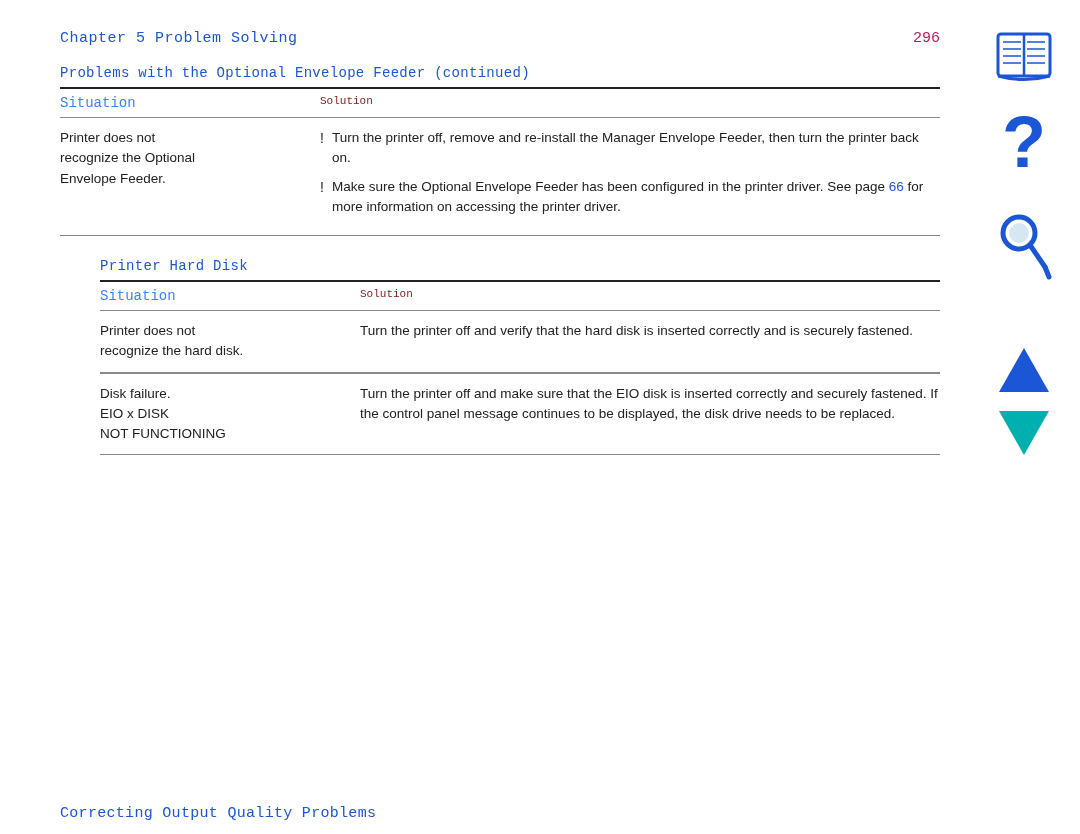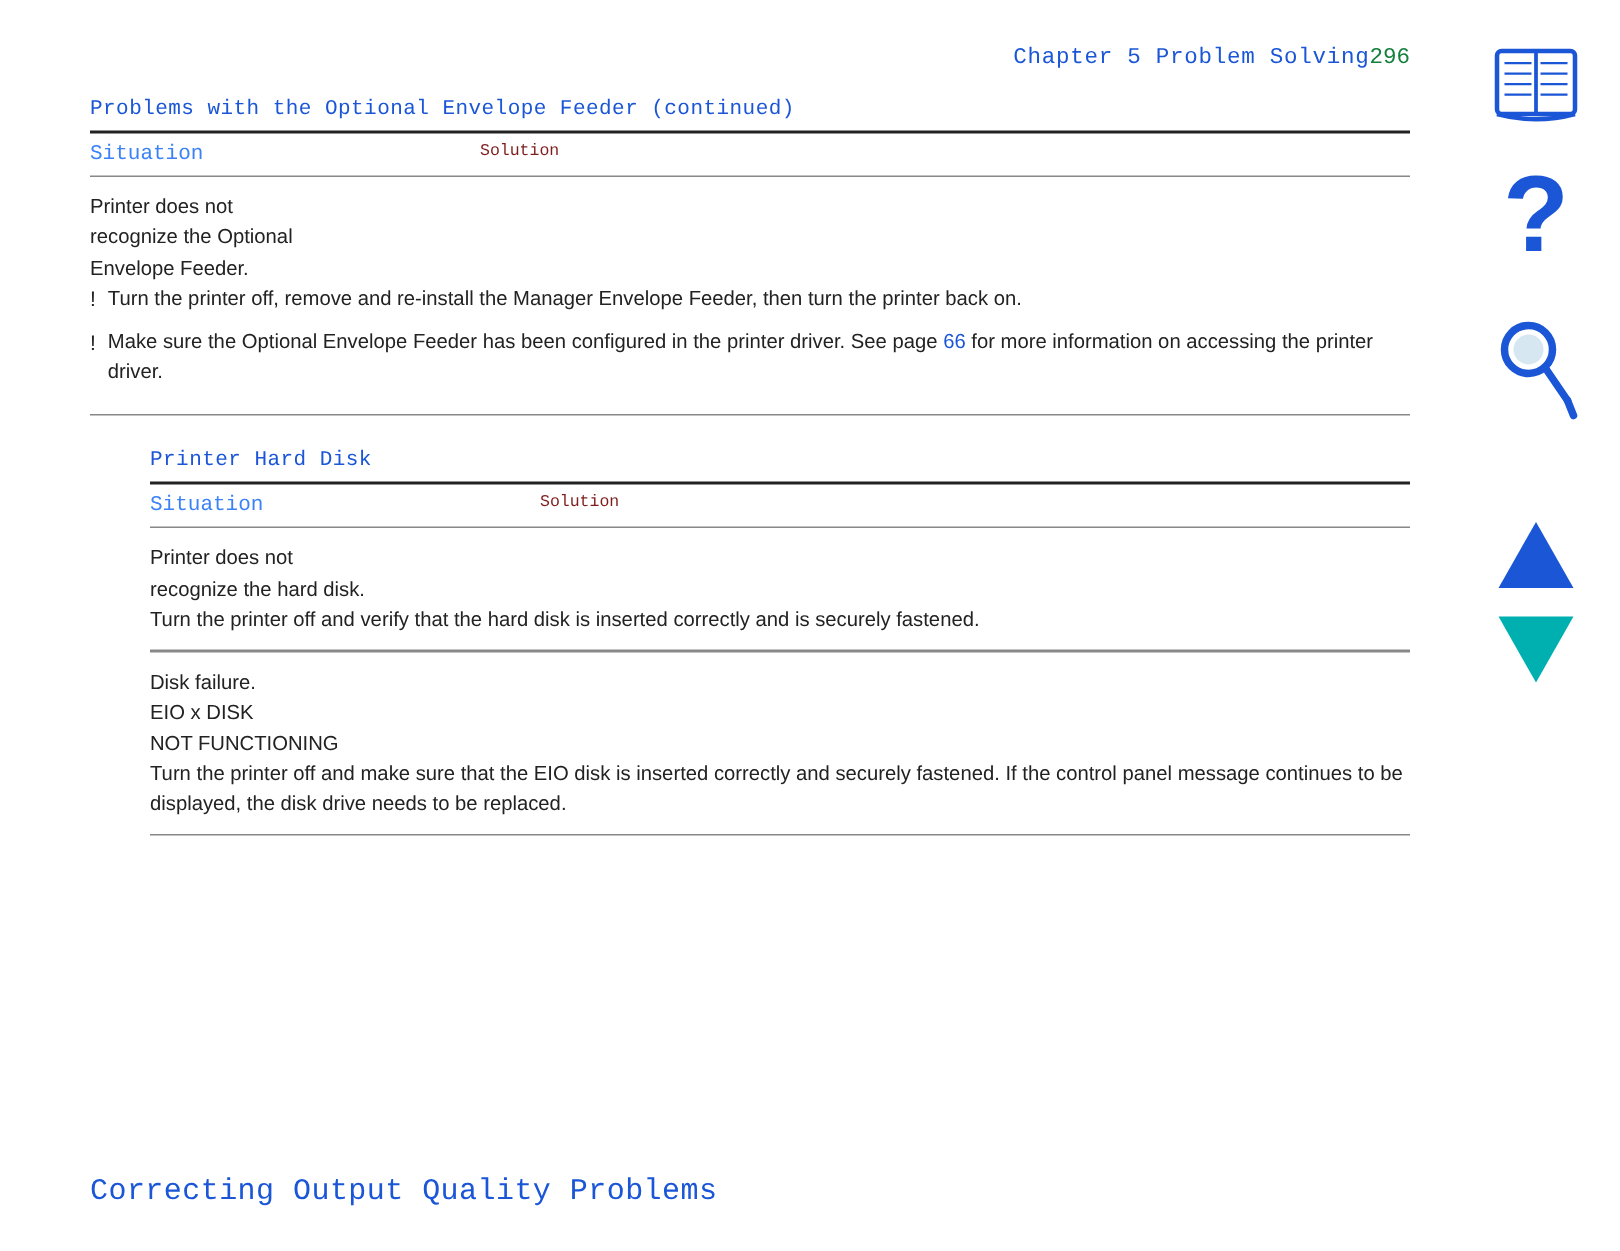--- a/index.html
+++ b/index.html
@@ -17,34 +17,34 @@
 
     .main-content {
       position: absolute;
       left: 60px;
       top: 30px;
       width: 880px;
     }
 
     .chapter-header {
       display: flex;
-      justify-content: flex-end;
+      justify-content: space-between;
       align-items: center;
       margin-bottom: 18px;
     }
 
     .chapter-title {
       color: #1a56d6;
       font-family: 'Courier New', Courier, monospace;
       font-size: 15px;
       letter-spacing: 0.5px;
     }
 
     .page-number {
-      color: #15803d;
+      color: #be185d;
       font-family: 'Courier New', Courier, monospace;
       font-size: 15px;
     }
 
     .section-title {
       color: #1a56d6;
       font-family: 'Courier New', Courier, monospace;
       font-size: 14px;
       letter-spacing: 0.3px;
       margin-bottom: 6px;
@@ -77,21 +77,20 @@
     .col-solution {
       flex: 1;
       color: #7f1d1d;
       font-family: 'Courier New', Courier, monospace;
       font-size: 11px;
     }
 
     .table-data-row {
       display: flex;
       padding: 10px 0 10px 0;
-      flex-direction: column;
     }
 
     .situation-cell {
       width: 260px;
       font-size: 13.5px;
       color: #222222;
       line-height: 1.5;
       padding-right: 10px;
     }
 
@@ -119,25 +118,25 @@
       color: #1a56d6;
     }
 
     .section-gap {
       margin-top: 22px;
       margin-left: 40px;
     }
 
     .bottom-link {
       position: absolute;
-      bottom: 28px;
+      bottom: 12px;
       left: 60px;
       color: #1a56d6;
       font-family: 'Courier New', Courier, monospace;
-      font-size: 20px;
+      font-size: 15px;
       letter-spacing: 0.3px;
     }
 
     
     .sidebar-icons {
       position: absolute;
       right: 20px;
       top: 20px;
       display: flex;
       flex-direction: column;

